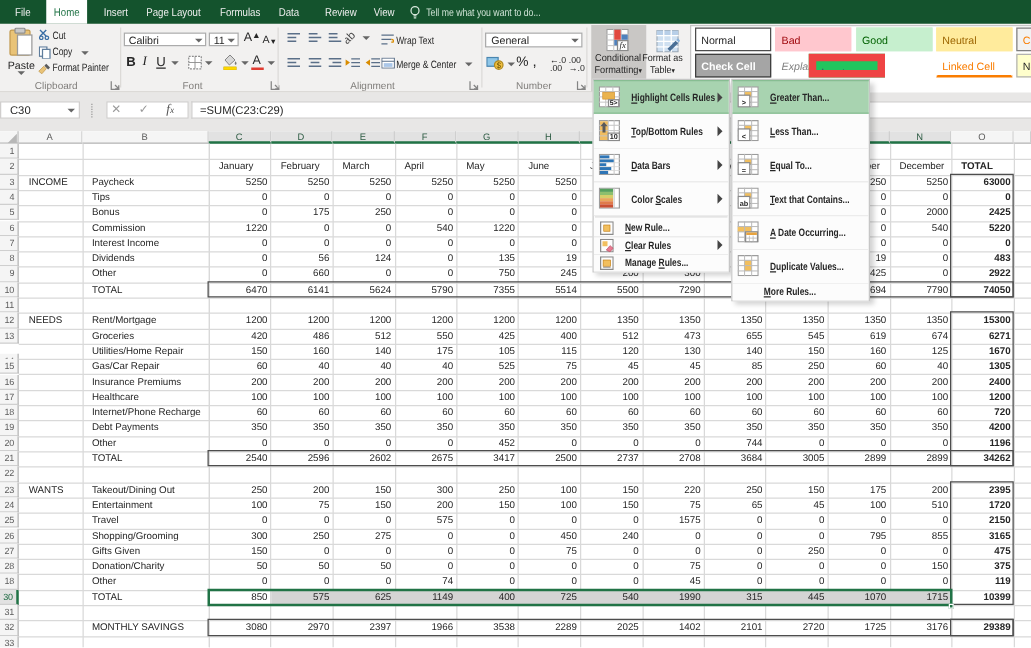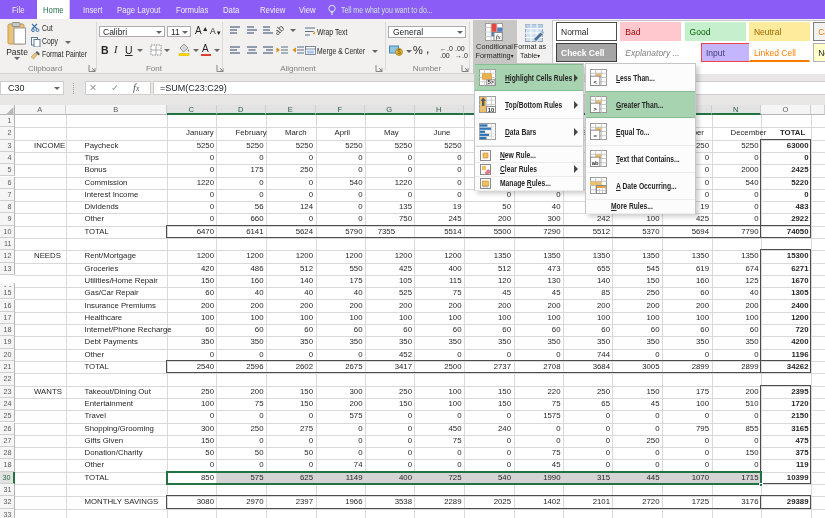--- a/index.html
+++ b/index.html
@@ -1,18 +1,18 @@
 <!DOCTYPE html>
 <html><head><meta charset="utf-8"><style>
 *{margin:0;padding:0;box-sizing:border-box}
 html,body{width:825px;height:518px;overflow:hidden;font-family:"Liberation Sans",sans-serif;background:#fff}
 .abs{position:absolute}
 #root{position:relative;width:825px;height:518px}
 
-#tabbar{position:absolute;left:0;top:0;width:825px;height:34px;background:#8b5cf6;color:#fff;font-size:9px}
+#tabbar{position:absolute;left:0;top:0;width:825px;height:34px;background:#14532d;color:#fff;font-size:9px}
 .tab{position:absolute;top:0;height:19px;line-height:20px;color:#efefef;transform:scaleX(0.86);transform-origin:0 50%}
 #hometab{background:#fff;color:#217346;text-align:center}
 
 #ribbon{position:absolute;left:0;top:19px;width:825px;height:55px;background:#f2f1f0;border-bottom:1px solid #d5d2ce;font-size:8.5px;color:#444}
 .rsep{position:absolute;top:3px;height:48px;width:1px;background:#dcdad7}
 .grplabel{position:absolute;font-size:8px;color:#807e7b;text-align:center}
 .launch{position:absolute;width:9px;height:9px}
 .launch svg{display:block}
 .combo{position:absolute;background:#fff;border:1px solid #ababab;font-size:8.5px;color:#262626}
 .combo .arr{position:absolute;right:2px;top:50%;margin-top:-1px}
@@ -23,21 +23,21 @@
 
 #fbar{position:absolute;left:0;top:74px;width:825px;height:31px;background:#e8e7e6}
 
 #sheet{position:absolute;left:0;top:105px;width:825px;height:413px;background:#fff}
 .ch{position:absolute;top:0;height:10px;background:#f5f5f5;border-right:1px solid #cfcfcf;border-bottom:1px solid #b5b5b5;font-size:7.5px;color:#5c5c5c;text-align:center;line-height:10px}
 .ch.sel{background:#e2e2e2;border-bottom:2px solid #217346;color:#2e5c44}
 .rh{position:absolute;left:0;width:15px;background:#f5f5f5;border-right:1px solid #b5b5b5;border-bottom:1px solid #cfcfcf;font-size:7.2px;color:#5c5c5c;text-align:right;padding-right:2.5px}
 .rh.sel{background:#e2e2e2;border-right:2px solid #217346;color:#1d6b42}
 .cell{position:absolute;font-size:7.8px;color:#262626;white-space:nowrap;overflow:visible}
 .num{text-align:right;padding-right:2.5px}
-.lab{text-align:left;padding-left:19px}
+.lab{text-align:left;padding-left:8px}
 .gl{position:absolute;background:#d9d9d9}
 .bx{position:absolute;border:1px solid #4d4d4d}
 .bold{font-weight:bold}
 
 .menu{position:absolute;background:#fcfcfc;border:1px solid #c6c6c6;box-shadow:3px 3px 4px rgba(0,0,0,0.18);z-index:50}
 .mi{position:relative;display:flex;align-items:center;height:27px;font-size:8.5px;font-weight:bold;color:#262626;box-shadow:0 1px 0 #ececec}
 .mi.hl{box-shadow:none}
 .mi.small{height:14px;font-weight:bold}
 .mi.hl{background:#a8d3b0;border-top:1px solid #87bd92;border-bottom:1px solid #87bd92}
 .mi .ico{margin-left:4px;width:17px;height:17px;flex:none}
@@ -247,21 +247,21 @@
       </svg>
 <div class="abs" style="left:508px;top:24px;width:44px;text-align:center;font-size:8px;color:#262626;line-height:8.5px;transform:scaleX(0.9);transform-origin:50% 0">Format as<br>Table<span style="font-size:6px">▾</span></div>
 <div class="abs" style="left:552px;top:1px;width:273px;height:61px;background:#fff;border:1px solid #c6c6c6;border-right:none"></div>
 <div class="gcell" style="left:556px;top:3px;width:61px;background:#fff;color:#262626;border:1.5px solid #4d4d4d;font-weight:normal;">Normal</div>
 <div class="gcell" style="left:620.3px;top:3px;width:61px;background:#ffc7ce;color:#9c0006;border:1px solid #ffc7ce;font-weight:normal;">Bad</div>
 <div class="gcell" style="left:684.5999999999999px;top:3px;width:61px;background:#c6efce;color:#006100;border:1px solid #c6efce;font-weight:normal;">Good</div>
 <div class="gcell" style="left:748.8999999999999px;top:3px;width:61px;background:#ffeb9c;color:#9c6500;border:1px solid #ffeb9c;font-weight:normal;">Neutral</div>
 <div class="gcell" style="left:813.1999999999998px;top:3px;width:61px;background:#f2f2f2;color:#fa7d00;border:1px solid #7f7f7f;font-weight:normal;">Calculation</div>
 <div class="gcell" style="left:556px;top:24px;width:61px;background:#a5a5a5;color:#ffffff;border:1.5px solid #3f3f3f;font-weight:bold;">Check Cell</div>
 <div class="gcell" style="left:620.3px;top:24px;width:61px;background:#fff;color:#7f7f7f;border:1px solid #fff;font-weight:normal;font-style:italic;">Explanatory ...</div>
-<div class="gcell" style="left:701px;top:24px;width:61px;background:#c4b5fd;color:#3f3f76;border:1px solid #ef4444;font-weight:normal;">Input</div>
+<div class="gcell" style="left:647px;top:24px;width:61px;background:#22c55e;color:#3f3f76;border:6px solid #ef4444;font-weight:normal;">Input</div>
 <div class="gcell" style="left:748.8999999999999px;top:24px;width:61px;background:#fff;color:#fa7d00;border:1px solid #fff;font-weight:normal;border-bottom:2px solid #fa7d00;">Linked Cell</div>
 <div class="gcell" style="left:813.1999999999998px;top:24px;width:61px;background:#ffffcc;color:#262626;border:1px solid #b2b2b2;font-weight:normal;">Note</div>
 </div>
 <div id="fbar">
 <div class="abs" style="left:0px;top:7px;width:64px;height:14px;background:#fff;border:1px solid #d0cecd"></div>
 <div class="abs" style="left:8px;top:7px;width:50px;height:14px;font-size:9px;color:#262626;line-height:14px">C30</div>
 <div class="abs downarr" style="left:54px;top:13px"></div>
 <div class="abs" style="left:73px;top:9px;width:1px;height:11px;border-left:1px dotted #9a9a9a"></div>
 <div class="abs" style="left:84.6px;top:7px;width:66px;height:14px;background:#fff;border:1px solid #d0cecd"></div>
 <div class="abs" style="left:153.2px;top:7px;width:672px;height:14px;background:#fff;border:1px solid #d0cecd;border-right:none"></div>
@@ -484,21 +484,21 @@
 <div class="cell num" style="left:563.0px;top:108.4px;width:49.5px;height:12.3px;line-height:12.3px">242</div>
 <div class="cell num" style="left:612.5px;top:108.4px;width:49.5px;height:12.3px;line-height:12.3px">100</div>
 <div class="cell num" style="left:662.0px;top:108.4px;width:49.5px;height:12.3px;line-height:12.3px">425</div>
 <div class="cell num" style="left:711.5px;top:108.4px;width:49.5px;height:12.3px;line-height:12.3px">0</div>
 <div class="cell bold num" style="left:761.0px;top:108.4px;width:50.0px;height:12.3px;line-height:12.3px">2922</div>
 <div class="cell lab" style="left:65.5px;top:120.7px;width:101.5px;height:12.3px;line-height:12.3px">TOTAL</div>
 <div class="cell num" style="left:167.0px;top:120.7px;width:49.5px;height:12.3px;line-height:12.3px">6470</div>
 <div class="cell num" style="left:216.5px;top:120.7px;width:49.5px;height:12.3px;line-height:12.3px">6141</div>
 <div class="cell num" style="left:266.0px;top:120.7px;width:49.5px;height:12.3px;line-height:12.3px">5624</div>
 <div class="cell num" style="left:315.5px;top:120.7px;width:49.5px;height:12.3px;line-height:12.3px">5790</div>
-<div class="cell num" style="left:348px;top:120.7px;width:49.5px;height:12.3px;line-height:12.3px">7355</div>
+<div class="cell num" style="left:365.0px;top:120.7px;width:49.5px;height:12.3px;line-height:12.3px">7355</div>
 <div class="cell num" style="left:414.5px;top:120.7px;width:49.5px;height:12.3px;line-height:12.3px">5514</div>
 <div class="cell num" style="left:464.0px;top:120.7px;width:49.5px;height:12.3px;line-height:12.3px">5500</div>
 <div class="cell num" style="left:513.5px;top:120.7px;width:49.5px;height:12.3px;line-height:12.3px">7290</div>
 <div class="cell num" style="left:563.0px;top:120.7px;width:49.5px;height:12.3px;line-height:12.3px">5512</div>
 <div class="cell num" style="left:612.5px;top:120.7px;width:49.5px;height:12.3px;line-height:12.3px">5370</div>
 <div class="cell num" style="left:662.0px;top:120.7px;width:49.5px;height:12.3px;line-height:12.3px">5694</div>
 <div class="cell num" style="left:711.5px;top:120.7px;width:49.5px;height:12.3px;line-height:12.3px">7790</div>
 <div class="cell bold num" style="left:761.0px;top:120.7px;width:50.0px;height:12.3px;line-height:12.3px">74050</div>
 <div class="cell lab" style="left:15.0px;top:145.3px;width:50.5px;height:12.3px;line-height:12.3px">NEEDS</div>
 <div class="cell lab" style="left:65.5px;top:145.3px;width:101.5px;height:12.3px;line-height:12.3px">Rent/Mortgage</div>
@@ -820,20 +820,34 @@
             <rect x="1" y="10.6" width="9" height="2.5" fill="#2e75b6"></rect>
             <rect x="1" y="13.7" width="6.5" height="2.5" fill="#2e75b6"></rect>
             <line x1="0" y1="4.1" x2="17" y2="4.1" stroke="#d4d4d4" stroke-width="0.6"></line>
             <line x1="0" y1="7.2" x2="17" y2="7.2" stroke="#d4d4d4" stroke-width="0.6"></line>
             <line x1="0" y1="10.3" x2="17" y2="10.3" stroke="#d4d4d4" stroke-width="0.6"></line>
             <line x1="0" y1="13.4" x2="17" y2="13.4" stroke="#d4d4d4" stroke-width="0.6"></line>
           </svg></span>
         <span class="txt"><u>D</u>ata Bars</span>
         <span class="sub"></span>
       </div>
+<div class="mi">
+        <span class="ico"><svg width="17" height="17" viewBox="0 0 17 17">
+            <rect x="0.5" y="0.5" width="16" height="16" fill="#fff" stroke="#9c9c9c"></rect>
+            <rect x="1" y="1.0" width="10.5" height="2.55" fill="#55a05e"></rect>
+            <rect x="1" y="3.5" width="10.5" height="2.55" fill="#8cbf6e"></rect>
+            <rect x="1" y="6.0" width="10.5" height="2.55" fill="#d6cf6a"></rect>
+            <rect x="1" y="8.5" width="10.5" height="2.55" fill="#e8a75c"></rect>
+            <rect x="1" y="11.0" width="10.5" height="2.55" fill="#e07b4a"></rect>
+            <rect x="1" y="13.5" width="10.5" height="2.55" fill="#c94f33"></rect>
+            <line x1="12.3" y1="0" x2="12.3" y2="17" stroke="#c4c4c4" stroke-width="0.8"></line>
+          </svg></span>
+        <span class="txt">Color <u>S</u>cales</span>
+        <span class="sub"></span>
+      </div>
 <div class="msep"></div>
 <div class="mi small">
         <span class="ico s"><svg width="11" height="11" viewBox="0 0 11 11">
             <rect x="0.5" y="0.5" width="10" height="10" fill="#fdfdfd" stroke="#8a8a8a"></rect>
             <rect x="3" y="3" width="5" height="5" fill="#f2bf5e" stroke="#c07a10" stroke-width="0.5"></rect>
           </svg></span>
         <span class="txt"><u>N</u>ew Rule...</span>
       </div>
 <div class="mi small">
         <span class="ico s"><svg width="11" height="11" viewBox="0 0 11 11">
@@ -847,47 +861,47 @@
 <div class="mi small">
         <span class="ico s"><svg width="11" height="11" viewBox="0 0 11 11">
             <rect x="0.5" y="0.5" width="10" height="10" fill="#fdfdfd" stroke="#8a8a8a"></rect>
             <rect x="2.5" y="3" width="6" height="5" fill="#f2bf5e" stroke="#c07a10" stroke-width="0.5"></rect>
             <line x1="2.5" y1="8.8" x2="8.5" y2="8.8" stroke="#888" stroke-width="0.7"></line>
           </svg></span>
         <span class="txt">Manage <u>R</u>ules...</span>
       </div>
 </div>
 <div class="menu" style="left:585.3px;top:63px;width:111px">
+<div class="mi hl">
+        <span class="ico"><svg width="17" height="17" viewBox="0 0 17 17">
+            <rect x="0.5" y="0.5" width="16" height="16" fill="#fff" stroke="#9c9c9c"></rect>
+            <rect x="5.666666666666667" y="4.25" width="5.666666666666667" height="4.25" fill="#f2bf5e"></rect>
+            <line x1="5.666666666666667" y1="0" x2="5.666666666666667" y2="17" stroke="#b9b9b9" stroke-width="0.8"></line>
+            <line x1="11.333333333333334" y1="0" x2="11.333333333333334" y2="17" stroke="#b9b9b9" stroke-width="0.8"></line>
+            <line x1="0" y1="4.25" x2="17" y2="4.25" stroke="#b9b9b9" stroke-width="0.8"></line>
+            <line x1="0" y1="8.5" x2="17" y2="8.5" stroke="#b9b9b9" stroke-width="0.8"></line>
+            <line x1="0" y1="12.75" x2="17" y2="12.75" stroke="#b9b9b9" stroke-width="0.8"></line>
+            <rect x="0.5" y="7.149999999999999" width="9.350000000000001" height="9.350000000000001" fill="#fff" stroke="#8a8a8a"></rect>
+            <text x="5.175000000000001" y="15.0" font-family="Liberation Sans" font-size="5.850000000000001" font-weight="bold" text-anchor="middle" fill="#262626">&gt;</text>
+          </svg></span>
+        <span class="txt"><u>G</u>reater Than...</span>
+      </div>
 <div class="mi">
         <span class="ico"><svg width="17" height="17" viewBox="0 0 17 17">
             <rect x="0.5" y="0.5" width="16" height="16" fill="#fff" stroke="#9c9c9c"></rect>
             <rect x="5.666666666666667" y="4.25" width="5.666666666666667" height="4.25" fill="#f2bf5e"></rect>
             <line x1="5.666666666666667" y1="0" x2="5.666666666666667" y2="17" stroke="#b9b9b9" stroke-width="0.8"></line>
             <line x1="11.333333333333334" y1="0" x2="11.333333333333334" y2="17" stroke="#b9b9b9" stroke-width="0.8"></line>
             <line x1="0" y1="4.25" x2="17" y2="4.25" stroke="#b9b9b9" stroke-width="0.8"></line>
             <line x1="0" y1="8.5" x2="17" y2="8.5" stroke="#b9b9b9" stroke-width="0.8"></line>
             <line x1="0" y1="12.75" x2="17" y2="12.75" stroke="#b9b9b9" stroke-width="0.8"></line>
             <rect x="0.5" y="7.149999999999999" width="9.350000000000001" height="9.350000000000001" fill="#fff" stroke="#8a8a8a"></rect>
             <text x="5.175000000000001" y="15.0" font-family="Liberation Sans" font-size="5.850000000000001" font-weight="bold" text-anchor="middle" fill="#262626">&lt;</text>
           </svg></span>
         <span class="txt"><u>L</u>ess Than...</span>
-      </div>
-<div class="mi hl">
-        <span class="ico"><svg width="17" height="17" viewBox="0 0 17 17">
-            <rect x="0.5" y="0.5" width="16" height="16" fill="#fff" stroke="#9c9c9c"></rect>
-            <rect x="5.666666666666667" y="4.25" width="5.666666666666667" height="4.25" fill="#f2bf5e"></rect>
-            <line x1="5.666666666666667" y1="0" x2="5.666666666666667" y2="17" stroke="#b9b9b9" stroke-width="0.8"></line>
-            <line x1="11.333333333333334" y1="0" x2="11.333333333333334" y2="17" stroke="#b9b9b9" stroke-width="0.8"></line>
-            <line x1="0" y1="4.25" x2="17" y2="4.25" stroke="#b9b9b9" stroke-width="0.8"></line>
-            <line x1="0" y1="8.5" x2="17" y2="8.5" stroke="#b9b9b9" stroke-width="0.8"></line>
-            <line x1="0" y1="12.75" x2="17" y2="12.75" stroke="#b9b9b9" stroke-width="0.8"></line>
-            <rect x="0.5" y="7.149999999999999" width="9.350000000000001" height="9.350000000000001" fill="#fff" stroke="#8a8a8a"></rect>
-            <text x="5.175000000000001" y="15.0" font-family="Liberation Sans" font-size="5.850000000000001" font-weight="bold" text-anchor="middle" fill="#262626">&gt;</text>
-          </svg></span>
-        <span class="txt"><u>G</u>reater Than...</span>
       </div>
 <div class="mi">
         <span class="ico"><svg width="17" height="17" viewBox="0 0 17 17">
             <rect x="0.5" y="0.5" width="16" height="16" fill="#fff" stroke="#9c9c9c"></rect>
             <rect x="5.666666666666667" y="4.25" width="5.666666666666667" height="4.25" fill="#f2bf5e"></rect>
             <line x1="5.666666666666667" y1="0" x2="5.666666666666667" y2="17" stroke="#b9b9b9" stroke-width="0.8"></line>
             <line x1="11.333333333333334" y1="0" x2="11.333333333333334" y2="17" stroke="#b9b9b9" stroke-width="0.8"></line>
             <line x1="0" y1="4.25" x2="17" y2="4.25" stroke="#b9b9b9" stroke-width="0.8"></line>
             <line x1="0" y1="8.5" x2="17" y2="8.5" stroke="#b9b9b9" stroke-width="0.8"></line>
             <line x1="0" y1="12.75" x2="17" y2="12.75" stroke="#b9b9b9" stroke-width="0.8"></line>
@@ -922,16 +936,29 @@
               <line x1="0" y1="12.75" x2="17" y2="12.75" stroke="#b9b9b9" stroke-width="0.8"></line>
             </svg><svg width="17" height="17" viewBox="0 0 17 17" style="position:absolute;left:0;top:0">
               <rect x="6.5" y="8.5" width="9.5" height="8" fill="#fff" stroke="#8a8a8a"></rect>
               <rect x="7" y="9" width="8.5" height="2" fill="#e8a33d"></rect>
               <line x1="9.5" y1="11.5" x2="9.5" y2="16" stroke="#bbb" stroke-width="0.7"></line>
               <line x1="12.5" y1="11.5" x2="12.5" y2="16" stroke="#bbb" stroke-width="0.7"></line>
               <line x1="7" y1="13.5" x2="15.5" y2="13.5" stroke="#bbb" stroke-width="0.7"></line>
             </svg></span></span>
         <span class="txt"><u>A</u> Date Occurring...</span>
       </div>
+<div class="mi">
+        <span class="ico"><svg width="17" height="17" viewBox="0 0 17 17">
+            <rect x="0.5" y="0.5" width="16" height="16" fill="#fff" stroke="#9c9c9c"></rect>
+            <rect x="5.666666666666667" y="4.25" width="5.666666666666667" height="4.25" fill="#f2bf5e"></rect>
+            <rect x="5.666666666666667" y="8.5" width="5.666666666666667" height="4.25" fill="#f2bf5e"></rect>
+            <line x1="5.666666666666667" y1="0" x2="5.666666666666667" y2="17" stroke="#b9b9b9" stroke-width="0.8"></line>
+            <line x1="11.333333333333334" y1="0" x2="11.333333333333334" y2="17" stroke="#b9b9b9" stroke-width="0.8"></line>
+            <line x1="0" y1="4.25" x2="17" y2="4.25" stroke="#b9b9b9" stroke-width="0.8"></line>
+            <line x1="0" y1="8.5" x2="17" y2="8.5" stroke="#b9b9b9" stroke-width="0.8"></line>
+            <line x1="0" y1="12.75" x2="17" y2="12.75" stroke="#b9b9b9" stroke-width="0.8"></line>
+          </svg></span>
+        <span class="txt"><u>D</u>uplicate Values...</span>
+      </div>
 <div class="mi small" style="justify-content:flex-start">
         <span class="txt" style="margin-left:25px"><u>M</u>ore Rules...</span>
       </div>
 </div>
 </div>
 </body></html>

